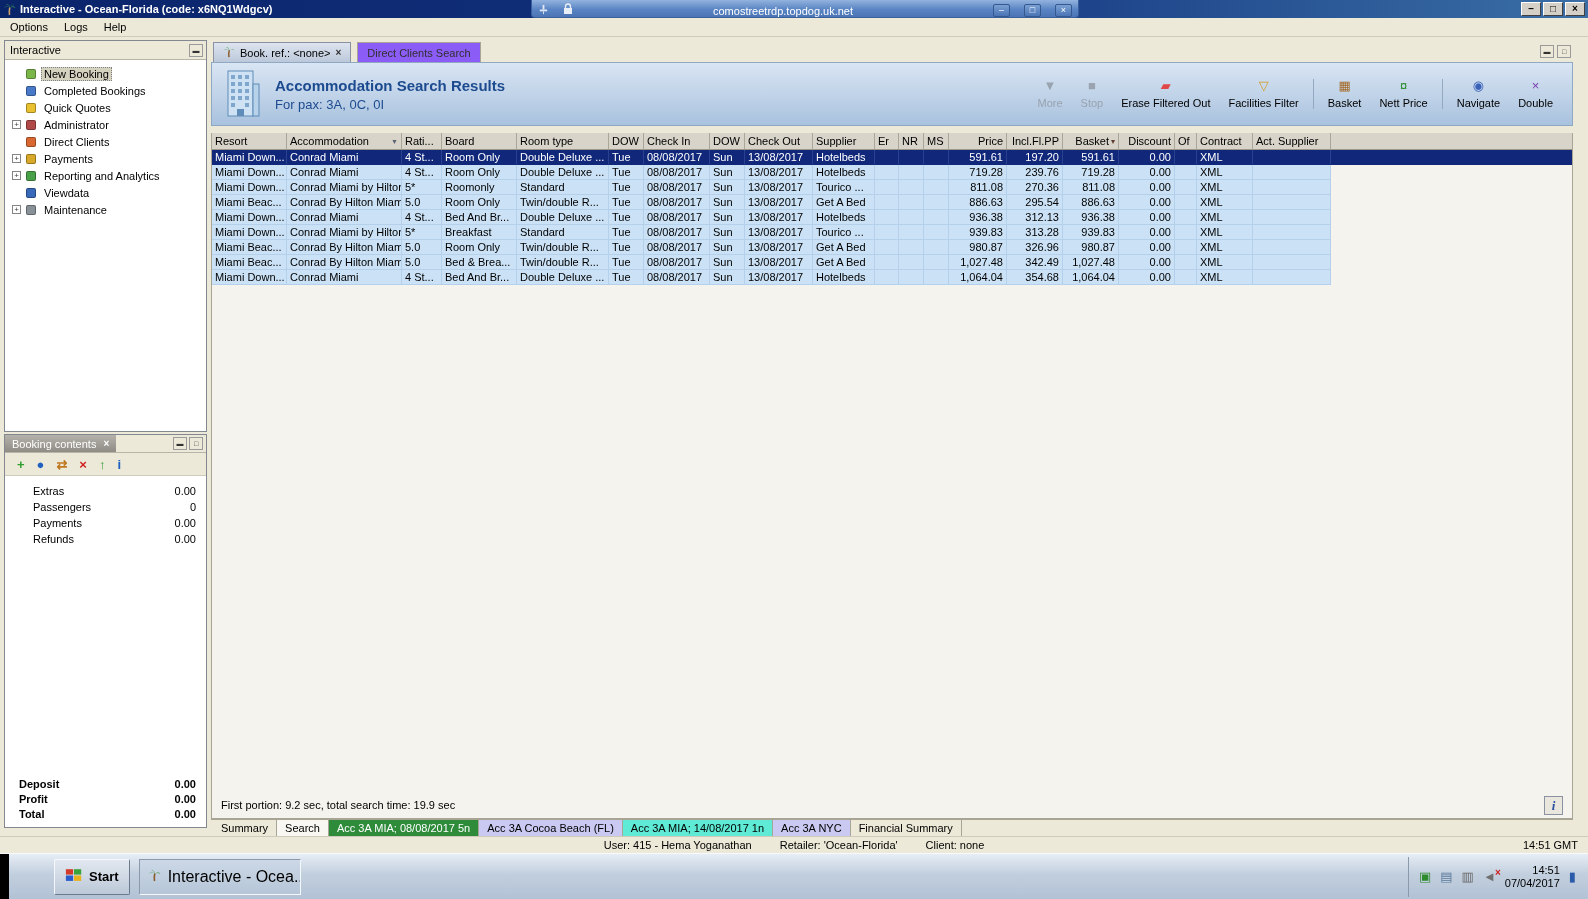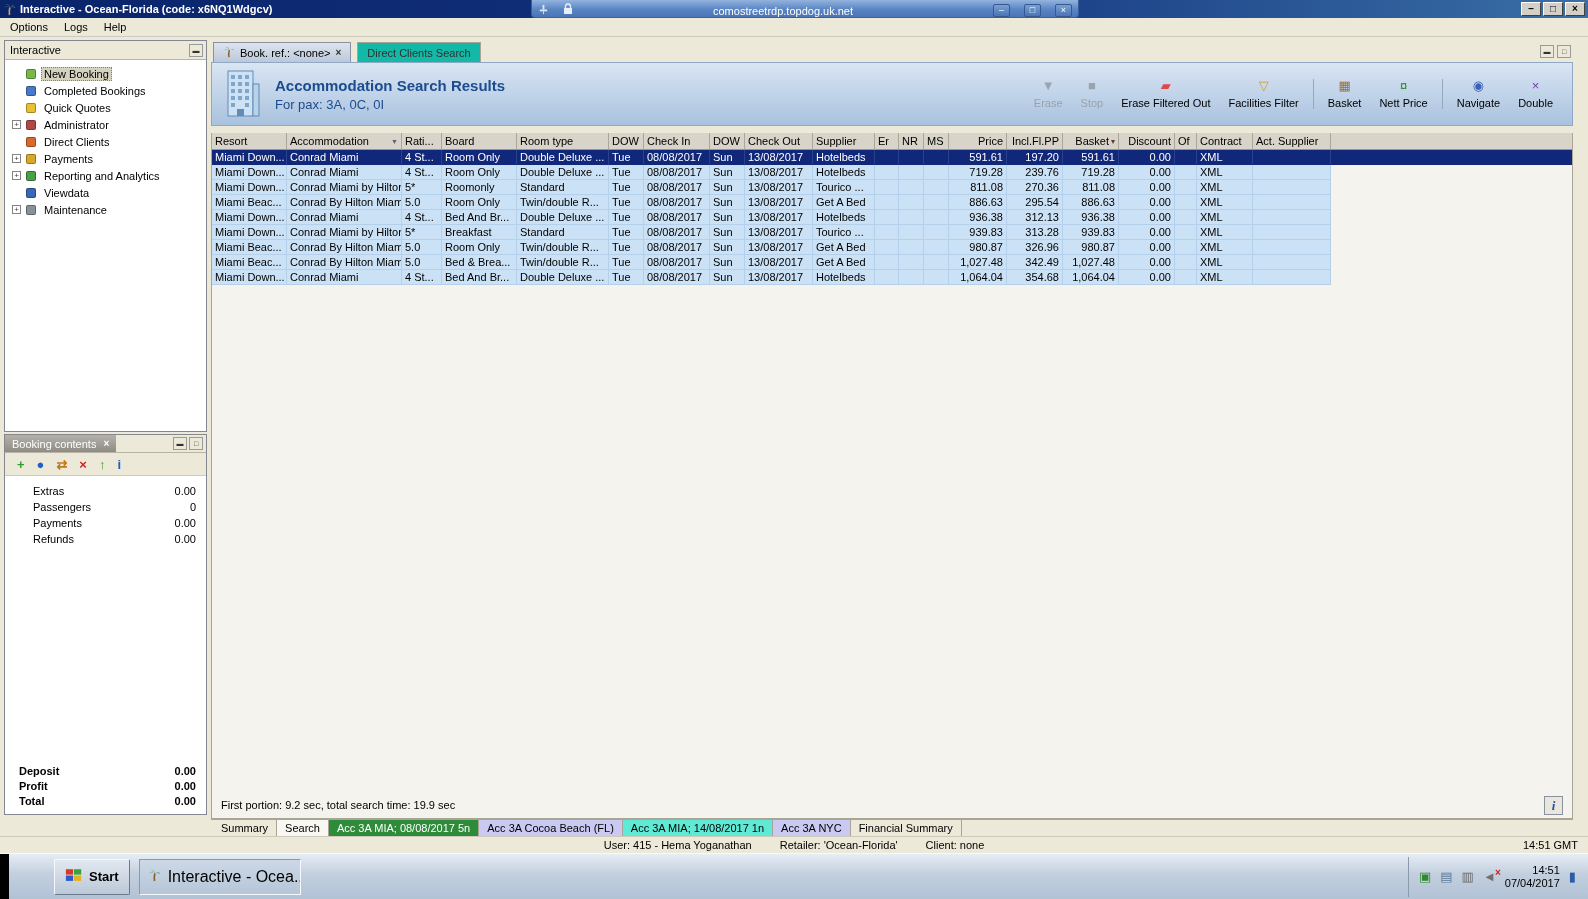--- a/index.html
+++ b/index.html
@@ -30,42 +30,42 @@
   .nav-title{flex:1;padding-left:2px;}
   .small-btn{width:14px;height:13px;border:1px solid #9a9a9a;background:#ece9d8;font-size:7px;line-height:11px;text-align:center;color:#333;}
   .tree{flex:1;padding-top:5px;overflow:hidden;}
   .tree-item{display:flex;align-items:center;height:17px;padding-left:7px;gap:5px;}
   .expander{width:9px;height:9px;border:1px solid #848484;background:#fff;font-size:8px;line-height:7px;text-align:center;color:#404040;flex:none;}
   .tree-item.leaf .expander{visibility:hidden;}
   .tree-icon{width:10px;height:10px;border-radius:2px;border:1px solid rgba(0,0,0,.3);flex:none;}
   .tree-label{padding:1px 3px;white-space:nowrap;}
   .tree-item.selected .tree-label{background:#d6d2c0;border:1px dotted #808080;padding:0 2px;}
 
-  .bc-panel{margin-top:2px;flex:1;margin-bottom:21px;display:flex;flex-direction:column;border:1px solid #828790;background:#fff;min-height:0;}
+  .bc-panel{margin-top:2px;flex:1;margin-bottom:8px;display:flex;flex-direction:column;border:1px solid #828790;background:#fff;min-height:0;}
   .bc-caption-row{height:18px;background:#ece9d8;display:flex;align-items:stretch;border-bottom:1px solid #b8b4a8;flex:none;}
   .bc-caption{background:linear-gradient(#b4b2aa,#8e8c84);color:#fff;display:flex;align-items:center;gap:7px;padding:0 7px;}
   .bc-close{font-size:10px;font-weight:bold;}
   .bc-caption-spacer{flex:1;}
   .bc-caption-btns{display:flex;align-items:center;gap:2px;padding-right:3px;}
   .bc-toolbar{height:23px;background:#ece9d8;border-bottom:1px solid #cfcbbc;display:flex;align-items:center;gap:12px;padding-left:12px;flex:none;}
   .bc-tool{font-size:13px;font-weight:bold;line-height:13px;}
   .bc-list{padding:7px 10px 0 10px;flex:none;}
   .bc-row{display:flex;height:16px;align-items:center;}
   .bc-row .lbl{flex:1;padding-left:18px;}
   .bc-spacer{flex:1;}
   .bc-totals{padding:0 10px 6px 10px;flex:none;}
   .bc-trow{display:flex;height:15px;font-weight:bold;align-items:center;}
   .bc-trow .lbl{flex:1;padding-left:4px;}
 
   
   .main-col{flex:1;display:flex;flex-direction:column;min-width:0;padding-right:13px;}
   .tabstrip{height:22px;display:flex;align-items:flex-end;gap:6px;padding-left:2px;position:relative;flex:none;}
   .tab{height:20px;display:flex;align-items:center;gap:5px;padding:0 9px;border:1px solid #8a92a2;border-bottom:none;white-space:nowrap;}
   .tab.active{background:linear-gradient(#dde4ef,#bcc8da);}
-  .tab.inactive{background:#14b8a6;color:#303030;border-color:#a8a496;}
+  .tab.inactive{background:#8b5cf6;color:#303030;border-color:#a8a496;}
   .tab-close{font-size:10px;font-weight:bold;color:#303030;}
   .mdi-buttons{position:absolute;right:2px;top:5px;display:flex;gap:3px;}
 
   .header-band{height:64px;background:linear-gradient(#d9e5f3,#a9c2de);border:1px solid #8fa8c4;display:flex;align-items:center;padding:0 10px;flex:none;}
   .header-text{margin-left:15px;}
   .header-title{font-size:15px;font-weight:bold;color:#1d4b8f;}
   .header-sub{font-size:13px;color:#1d4b8f;margin-top:3px;}
   .toolbar{margin-left:auto;display:flex;align-items:center;height:100%;}
   .tool-btn{display:flex;flex-direction:column;align-items:center;justify-content:center;padding:0 9px;gap:4px;white-space:nowrap;}
   .tool-btn.disabled{color:#98a2ae;}
@@ -347,21 +347,21 @@
           </svg>
         </span>
         <div class="header-text">
           <div class="header-title">Accommodation Search Results</div>
           <div class="header-sub">For pax: 3A, 0C, 0I</div>
         </div>
         <div class="toolbar">
 
             <div class="tool-btn disabled">
               <span class="tool-icon" style="color: rgb(154, 164, 176);">▼</span>
-              <span>Erase</span>
+              <span>More</span>
             </div>
 
             <div class="tool-btn disabled">
               <span class="tool-icon" style="color: rgb(154, 164, 176);">■</span>
               <span>Stop</span>
             </div>
 
             <div class="tool-btn">
               <span class="tool-icon" style="color: rgb(224, 72, 72);">▰</span>
               <span>Erase Filtered Out</span>

